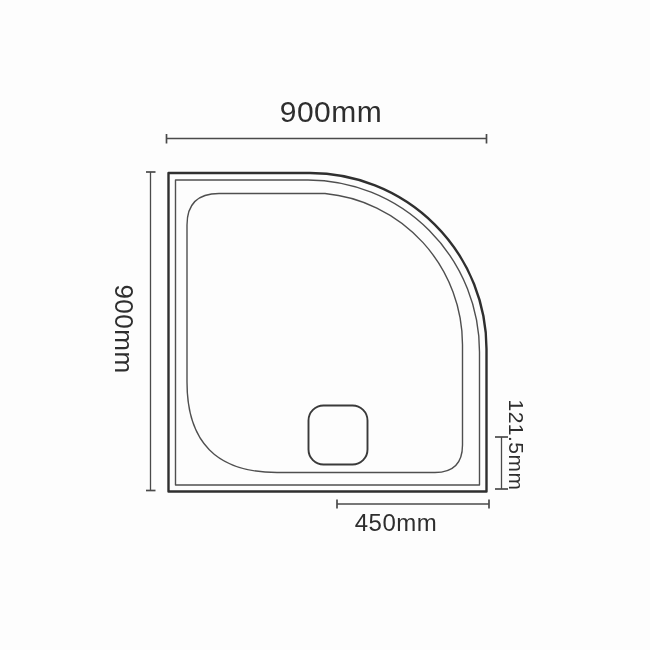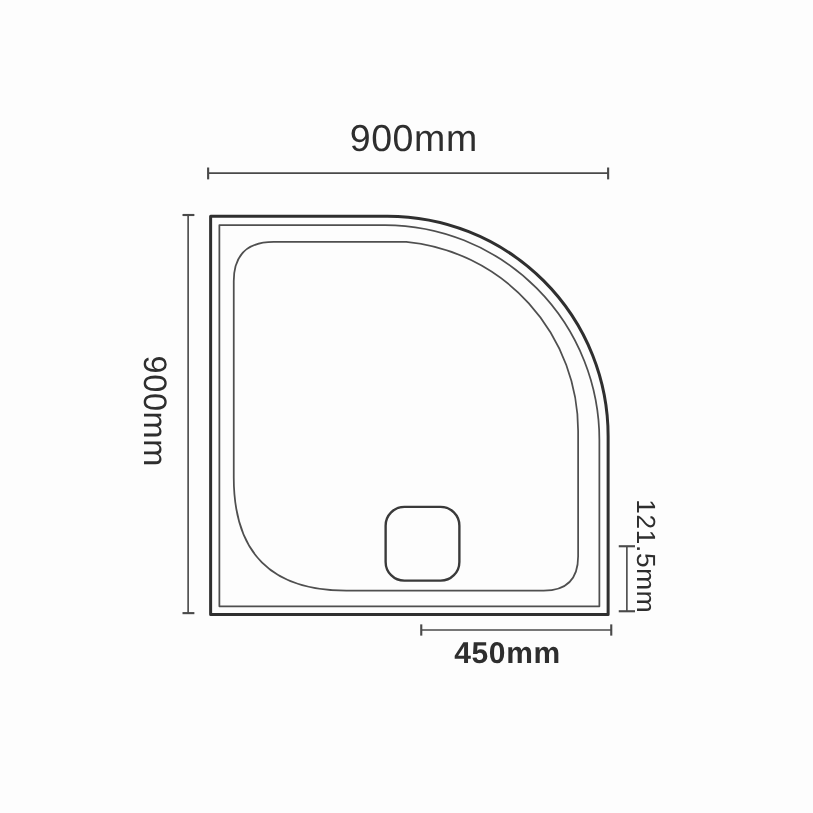--- a/index.html
+++ b/index.html
@@ -103,15 +103,15 @@
       <line class="dim-tick" x1="489" y1="499.5" x2="489" y2="508.5"></line>
     </g>
   </svg>
 
   <div class="dim-label horiz label-top" style="left:331px; top:112px;">900mm</div>
 
   <div class="dim-label vert label-left" style="left:124px; top:329px;">900mm</div>
 
   <div class="dim-label vert label-right" style="left:516px; top:445px;">121.5mm</div>
 
-  <div class="dim-label horiz label-bottom" style="left:406px; top:523px;font-weight:bold;">450mm</div>
+  <div class="dim-label horiz label-bottom" style="left:396px; top:523px;">450mm</div>
 
 </div>
 
 </body></html>

